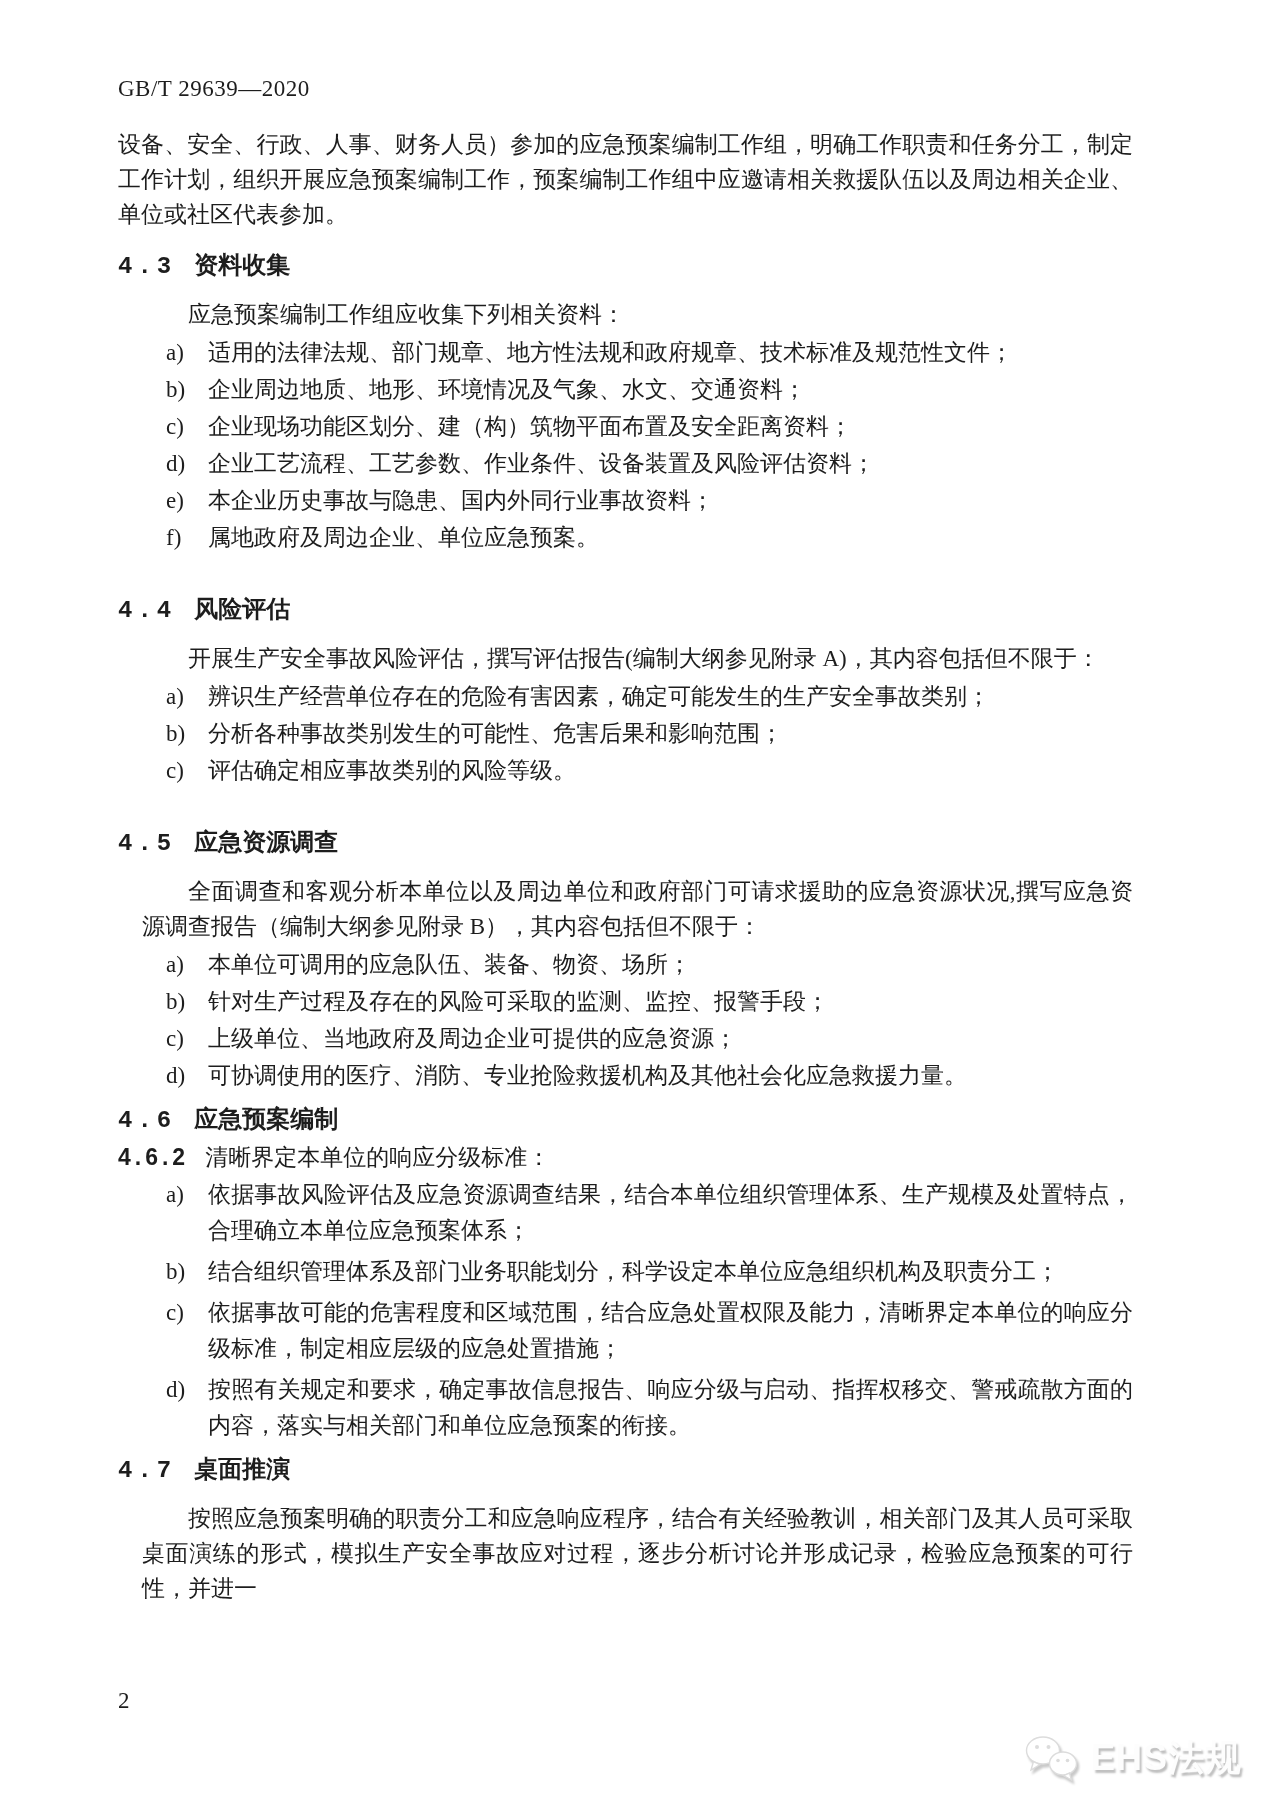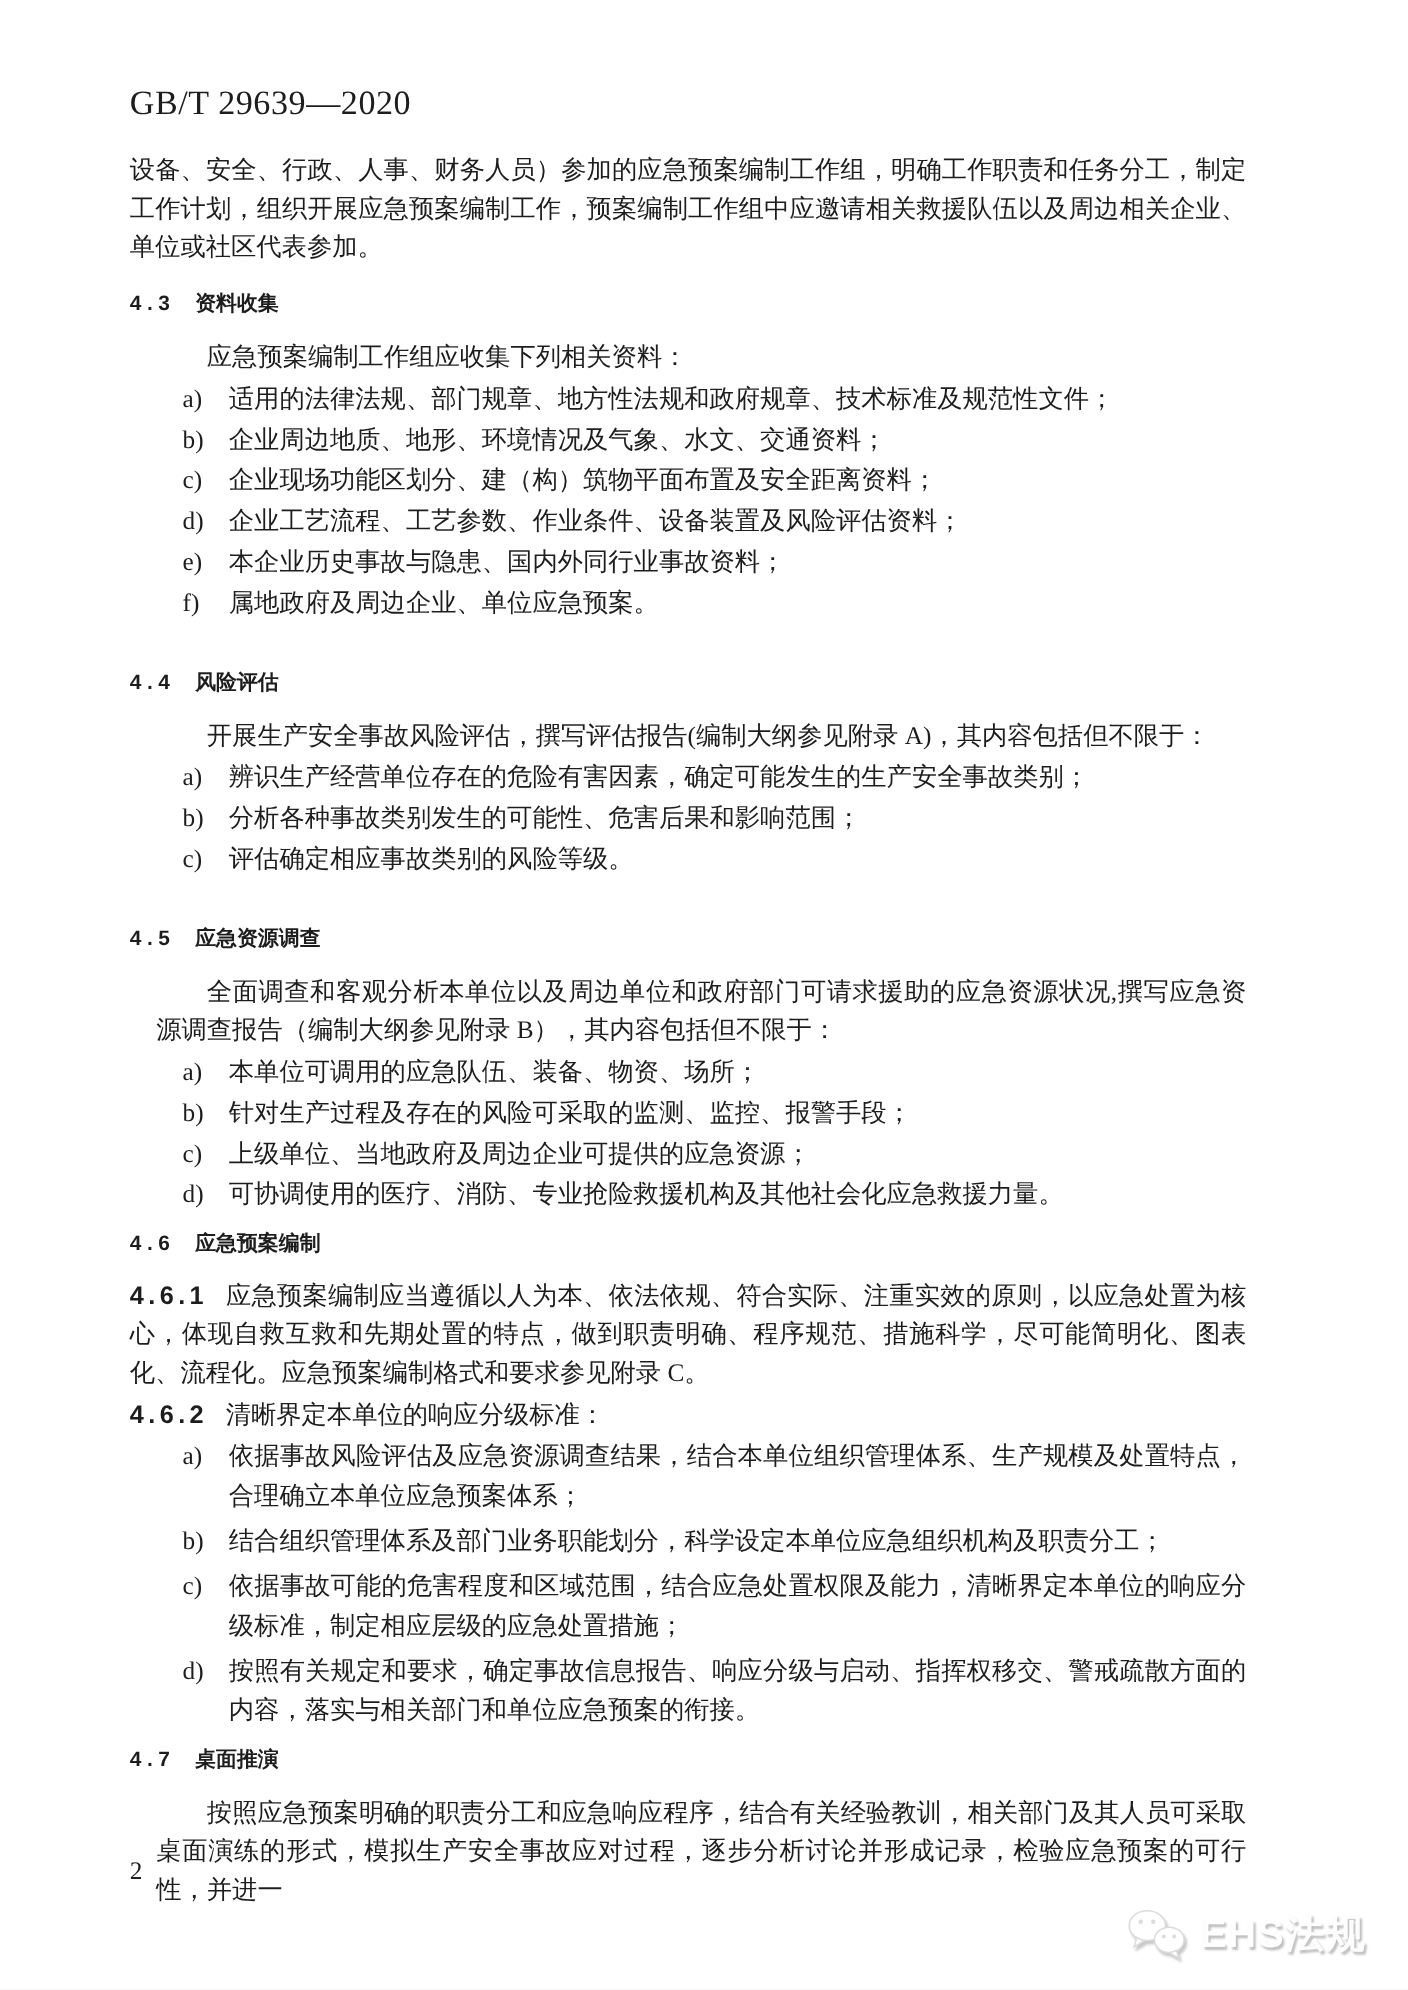--- a/index.html
+++ b/index.html
@@ -10,35 +10,35 @@
     background:#ffffff;
     color:#1d1d1d;
     font-family:"Liberation Serif","DejaVu Serif",serif;
     font-size:23px;
     box-sizing:border-box;
     padding:0 147px 0 118px;
     overflow:hidden;
   }
   .doc-code{
     margin:76px 0 0 0;
-    font-size:31px;
+    font-size:23px;
     letter-spacing:.5px;
   }
   p{margin:0;}
   .body-para{
     margin-top:25px;
     line-height:35px;
     text-align:justify;
     text-indent:2em;
   }
   .section-heading{
     margin:20px 0 0 0;
-    font-family:Liberation Sans, sans-serif;
+    font-family:Liberation Mono, monospace;
     font-weight:700;
-    font-size:19px;
+    font-size:24px;
     line-height:30px;
     display:flex;
     align-items:baseline;
   }
   .section-heading .sec-num{letter-spacing:5px;margin-right:18px;}
   .mt-lg{margin-top:40px;}
   .mt-md{margin-top:12px;}
   .section-intro{
     margin-top:15px;
     line-height:35px;
@@ -185,23 +185,20 @@
     <li>
       <span class="item-label">d)</span>
       <span class="item-text">可协调使用的医疗、消防、专业抢险救援机构及其他社会化应急救援力量。</span>
     </li>
   </ul>
 
   <h3 class="section-heading mt-md">
     <span class="sec-num">4.6</span>
     <span class="sec-title">应急预案编制</span>
   </h3>
-  <p class="numbered-para">
-    <span class="clause-num">4.6.1</span><span>应急预案编制应当遵循以人为本、依法依规、符合实际、注重实效的原则，以应急处置为核心，体现自救互救和先期处置的特点，做到职责明确、程序规范、措施科学，尽可能简明化、图表化、流程化。应急预案编制格式和要求参见附录 C。</span>
-  </p>
   <p class="numbered-para" style="margin-top:4px;">
     <span class="clause-num">4.6.2</span><span>清晰界定本单位的响应分级标准：</span>
   </p>
   <ul class="clause-list wrapping">
     <li>
       <span class="item-label">a)</span>
       <span class="item-text">依据事故风险评估及应急资源调查结果，结合本单位组织管理体系、生产规模及处置特点，合理确立本单位应急预案体系；</span>
     </li>
     <li>
       <span class="item-label">b)</span>

